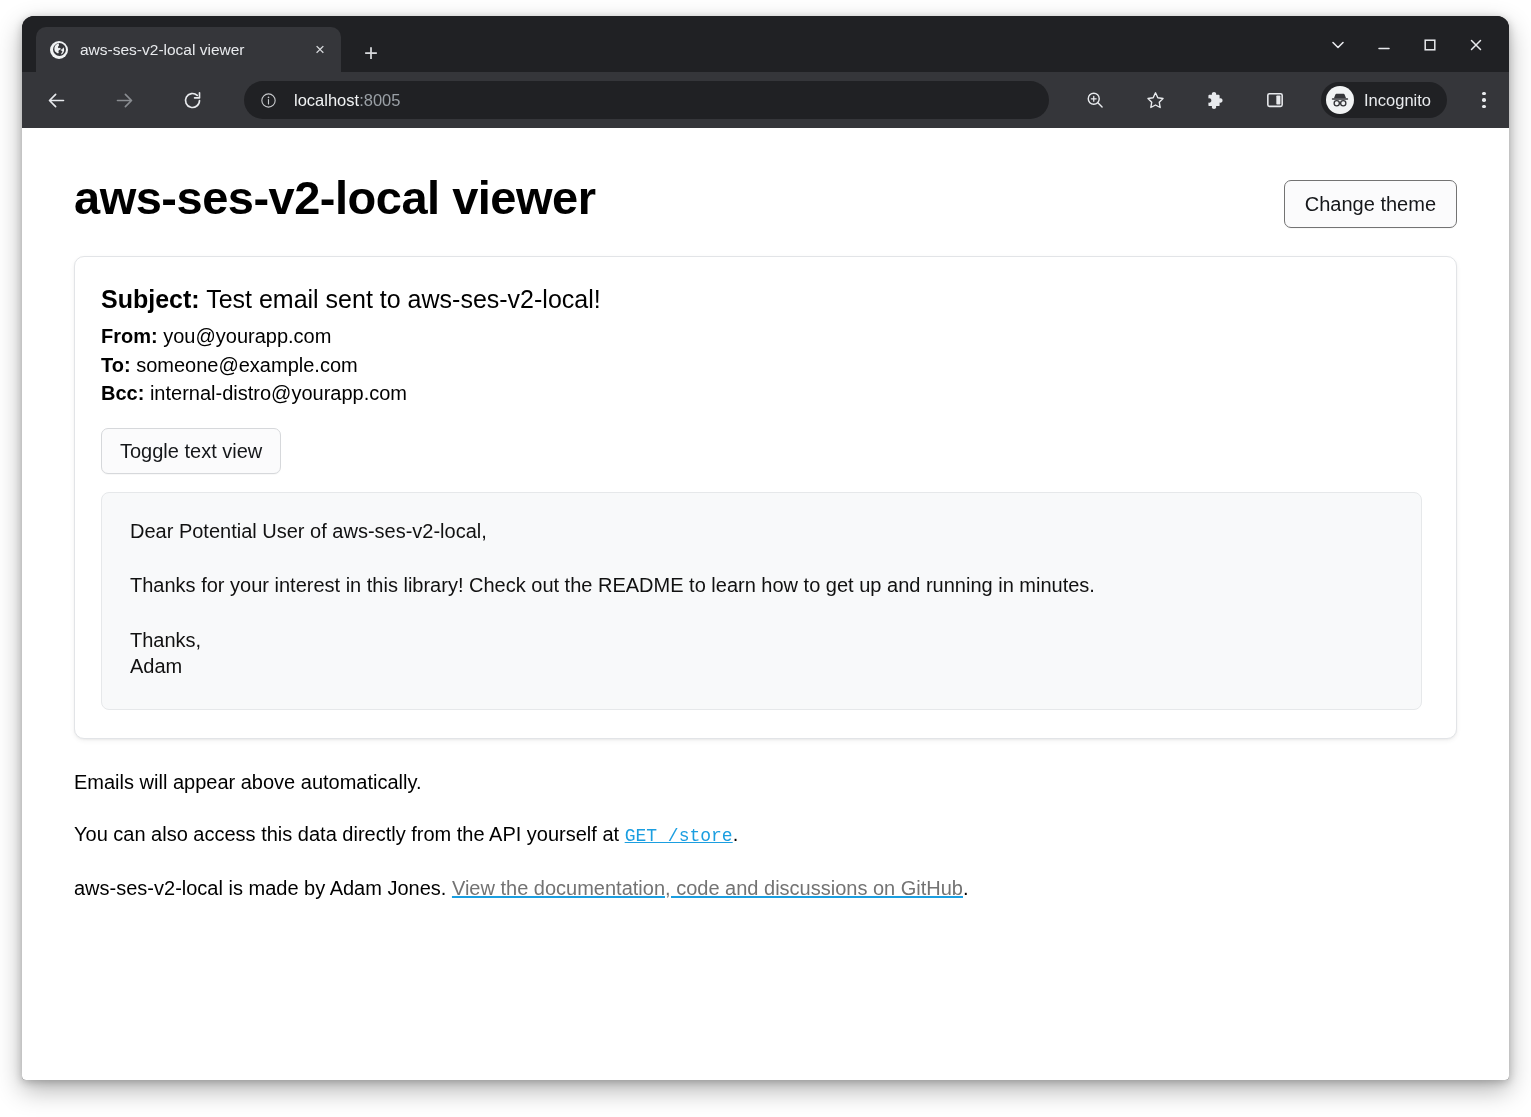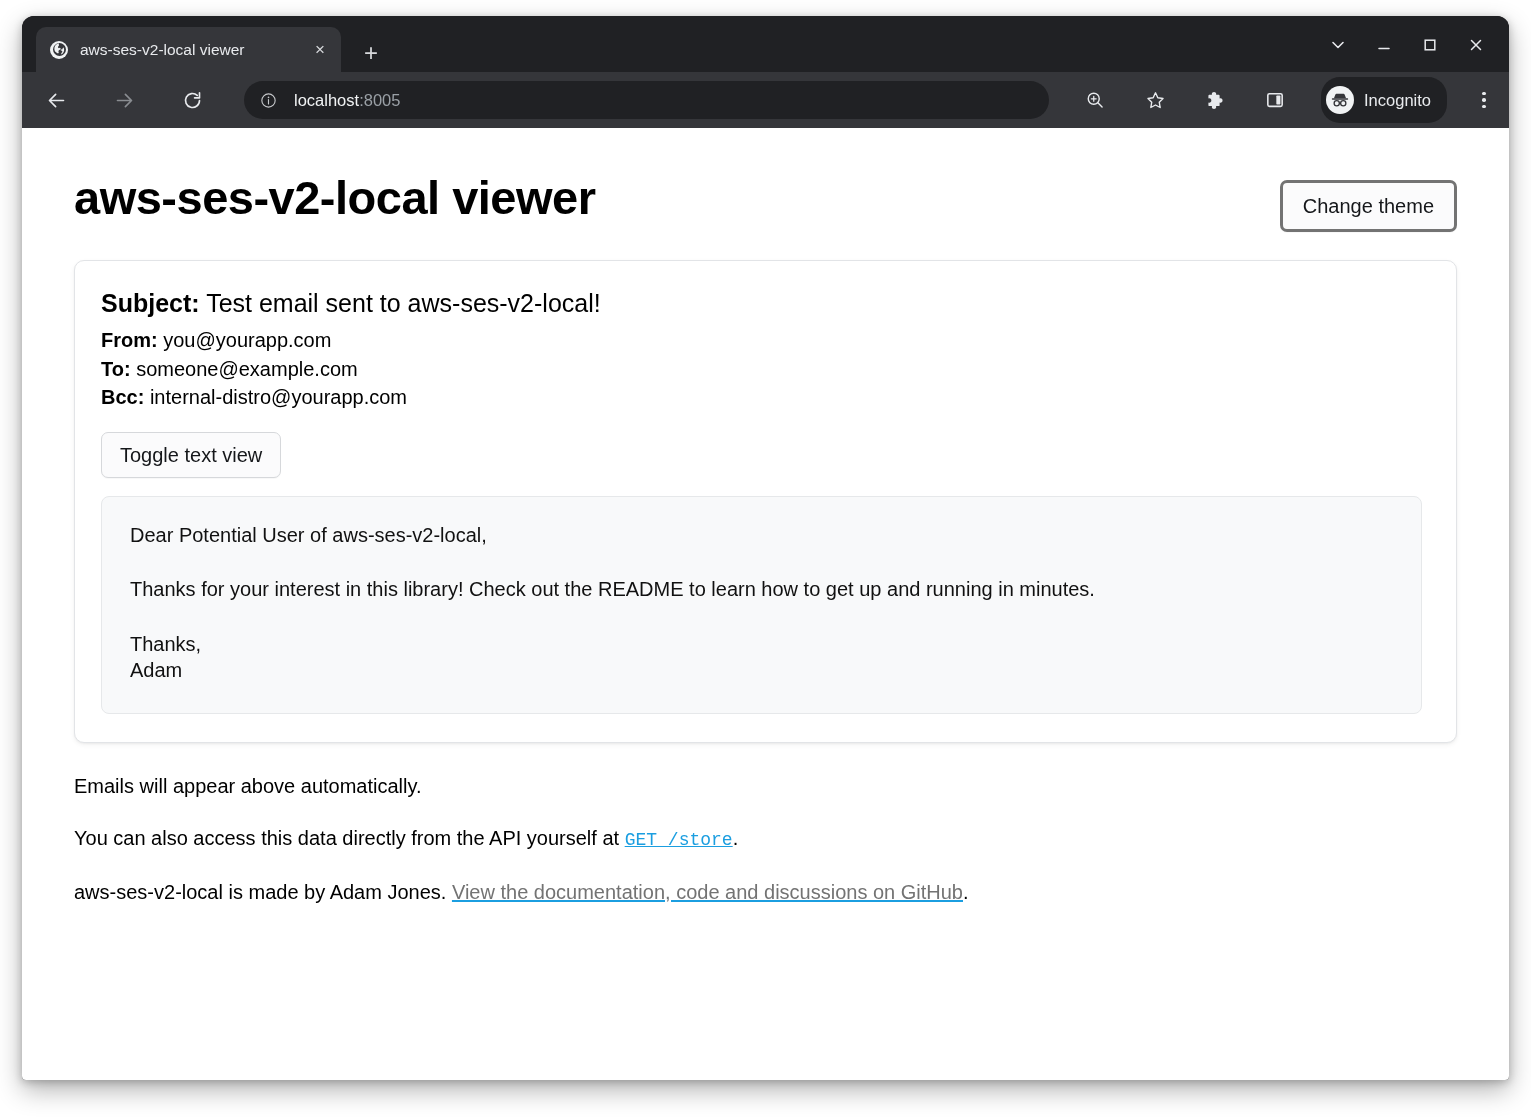--- a/index.html
+++ b/index.html
@@ -160,21 +160,21 @@
     display: flex; align-items: center; justify-content: center;
     color: #e8eaed;
     border-radius: 50%;
     flex: 0 0 auto;
   }
   .tb-icon svg { display: block; }
 
   .incognito-chip {
     display: flex;
     align-items: center;
-    height: 46px;
+    height: 36px;
     background: #202124;
     border-radius: 19px;
     padding: 0 16px 0 5px;
     margin-left: 8px;
     flex: 0 0 auto;
   }
   .incognito-avatar {
     width: 28px; height: 28px;
     border-radius: 50%;
     background: #f1f3f4;
@@ -224,21 +224,21 @@
     font-family: "Liberation Sans Narrow", "Liberation Sans", sans-serif;
     font-weight: bold;
     font-size: 47px;
     line-height: 1.12;
     letter-spacing: -0.5px;
     color: #000000;
   }
   .change-theme-btn {
     margin-top: 8px;
     background: #fbfbfc;
-    border: 3px solid #737373;
+    border: 1px solid #737373;
     border-radius: 7px;
     padding: 13px 20px;
     font-family: "Liberation Sans", sans-serif;
     font-size: 20px;
     color: #15171a;
     line-height: 1;
     box-shadow: 0 1px 1px rgba(0,0,0,0.03);
   }
 
   

